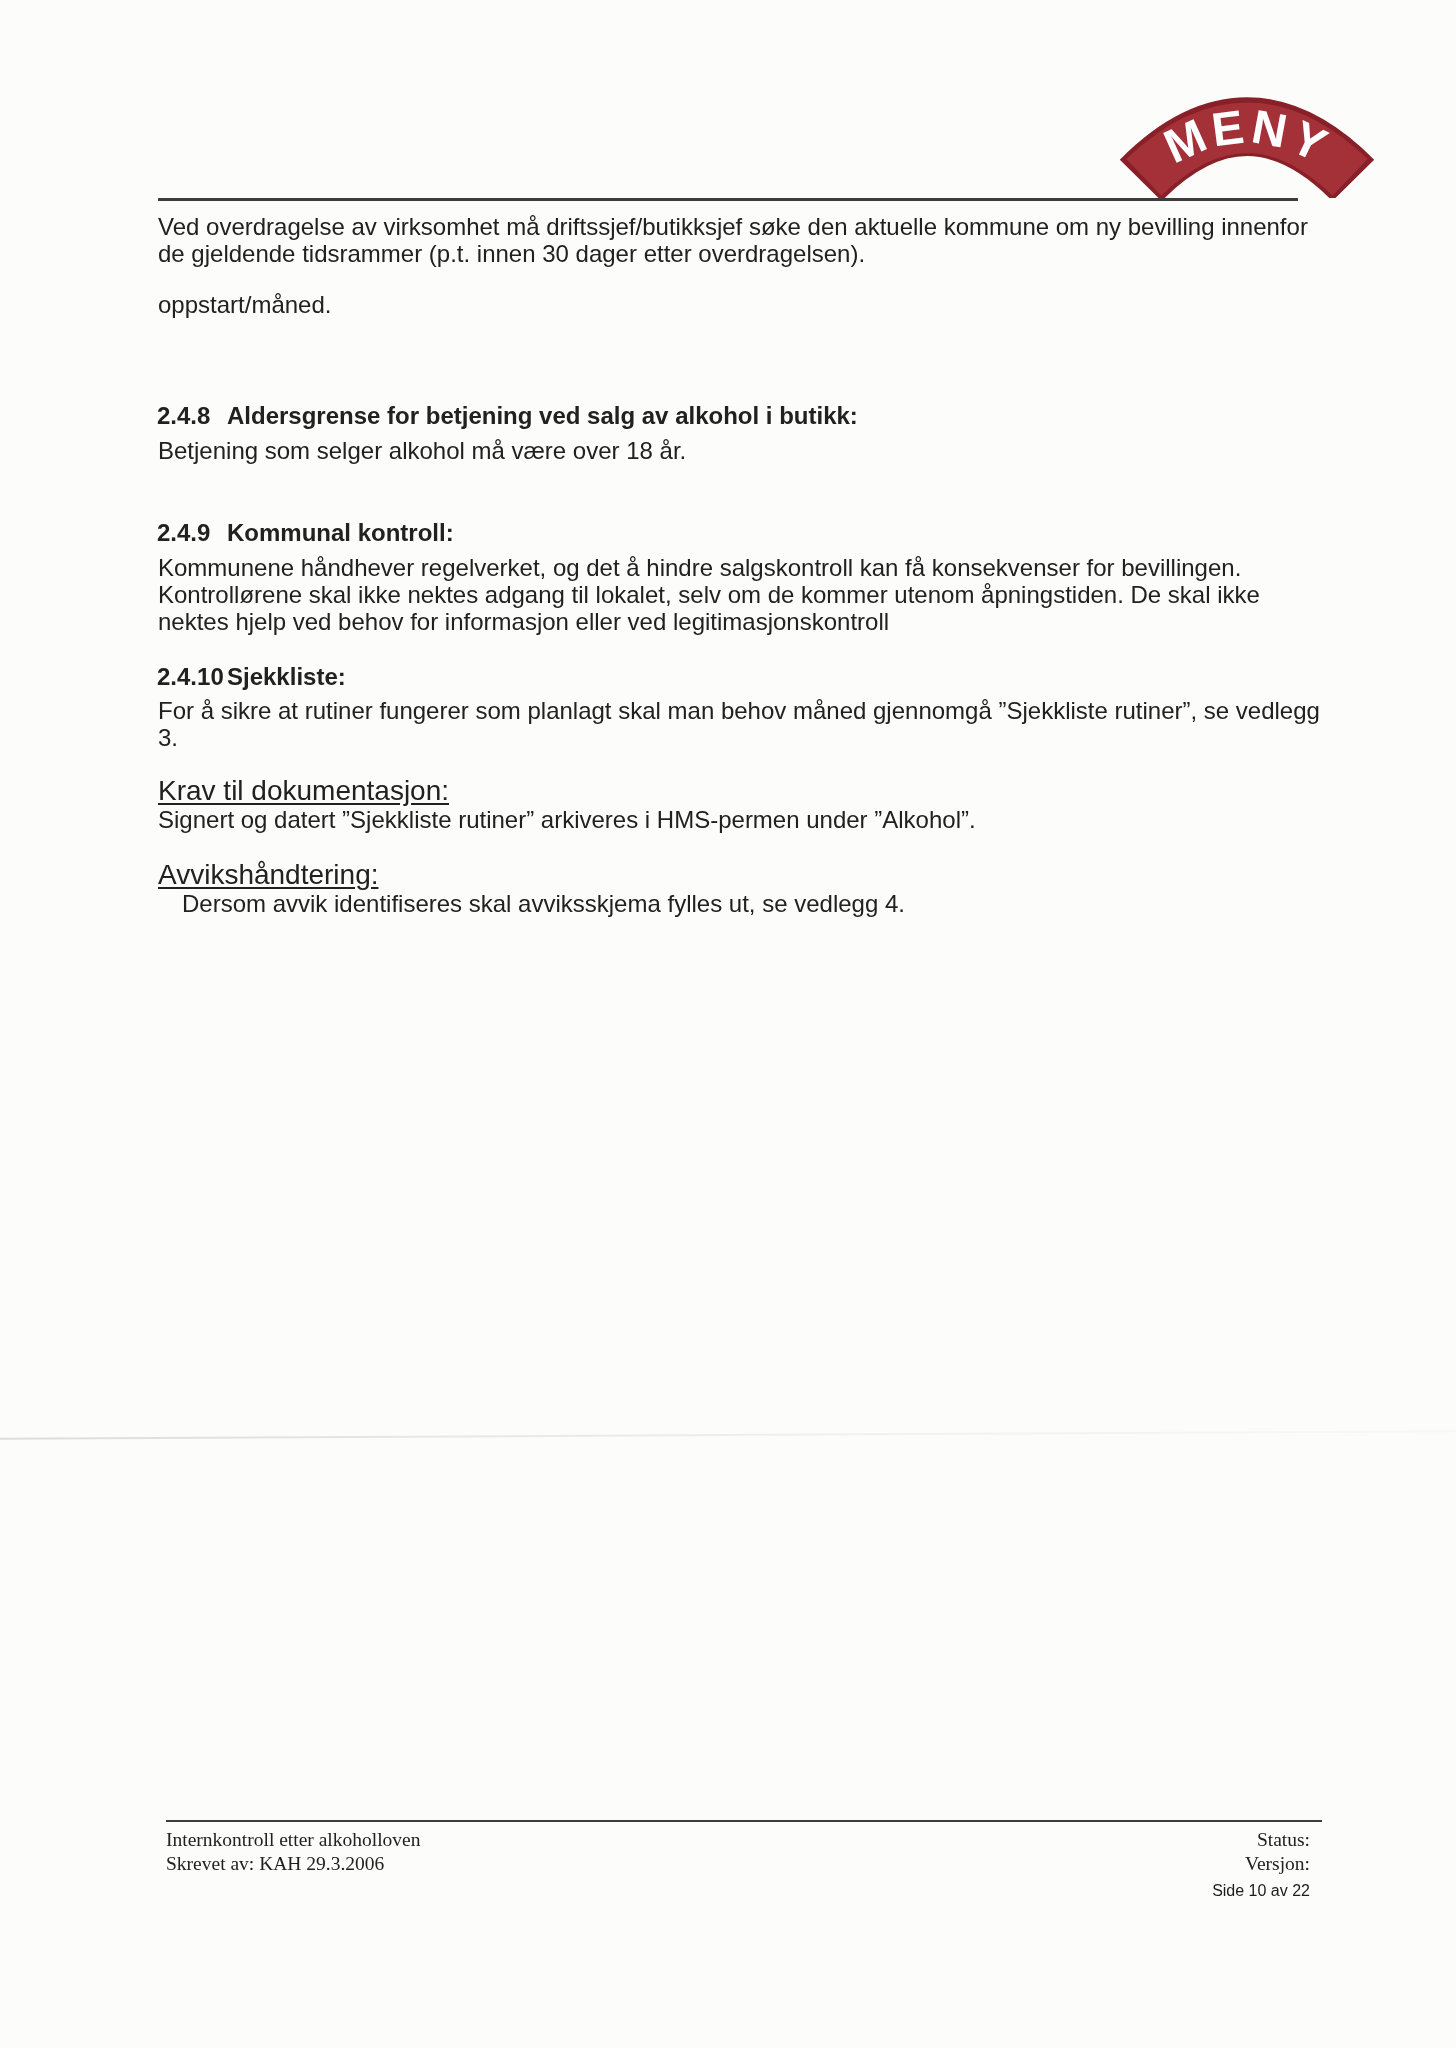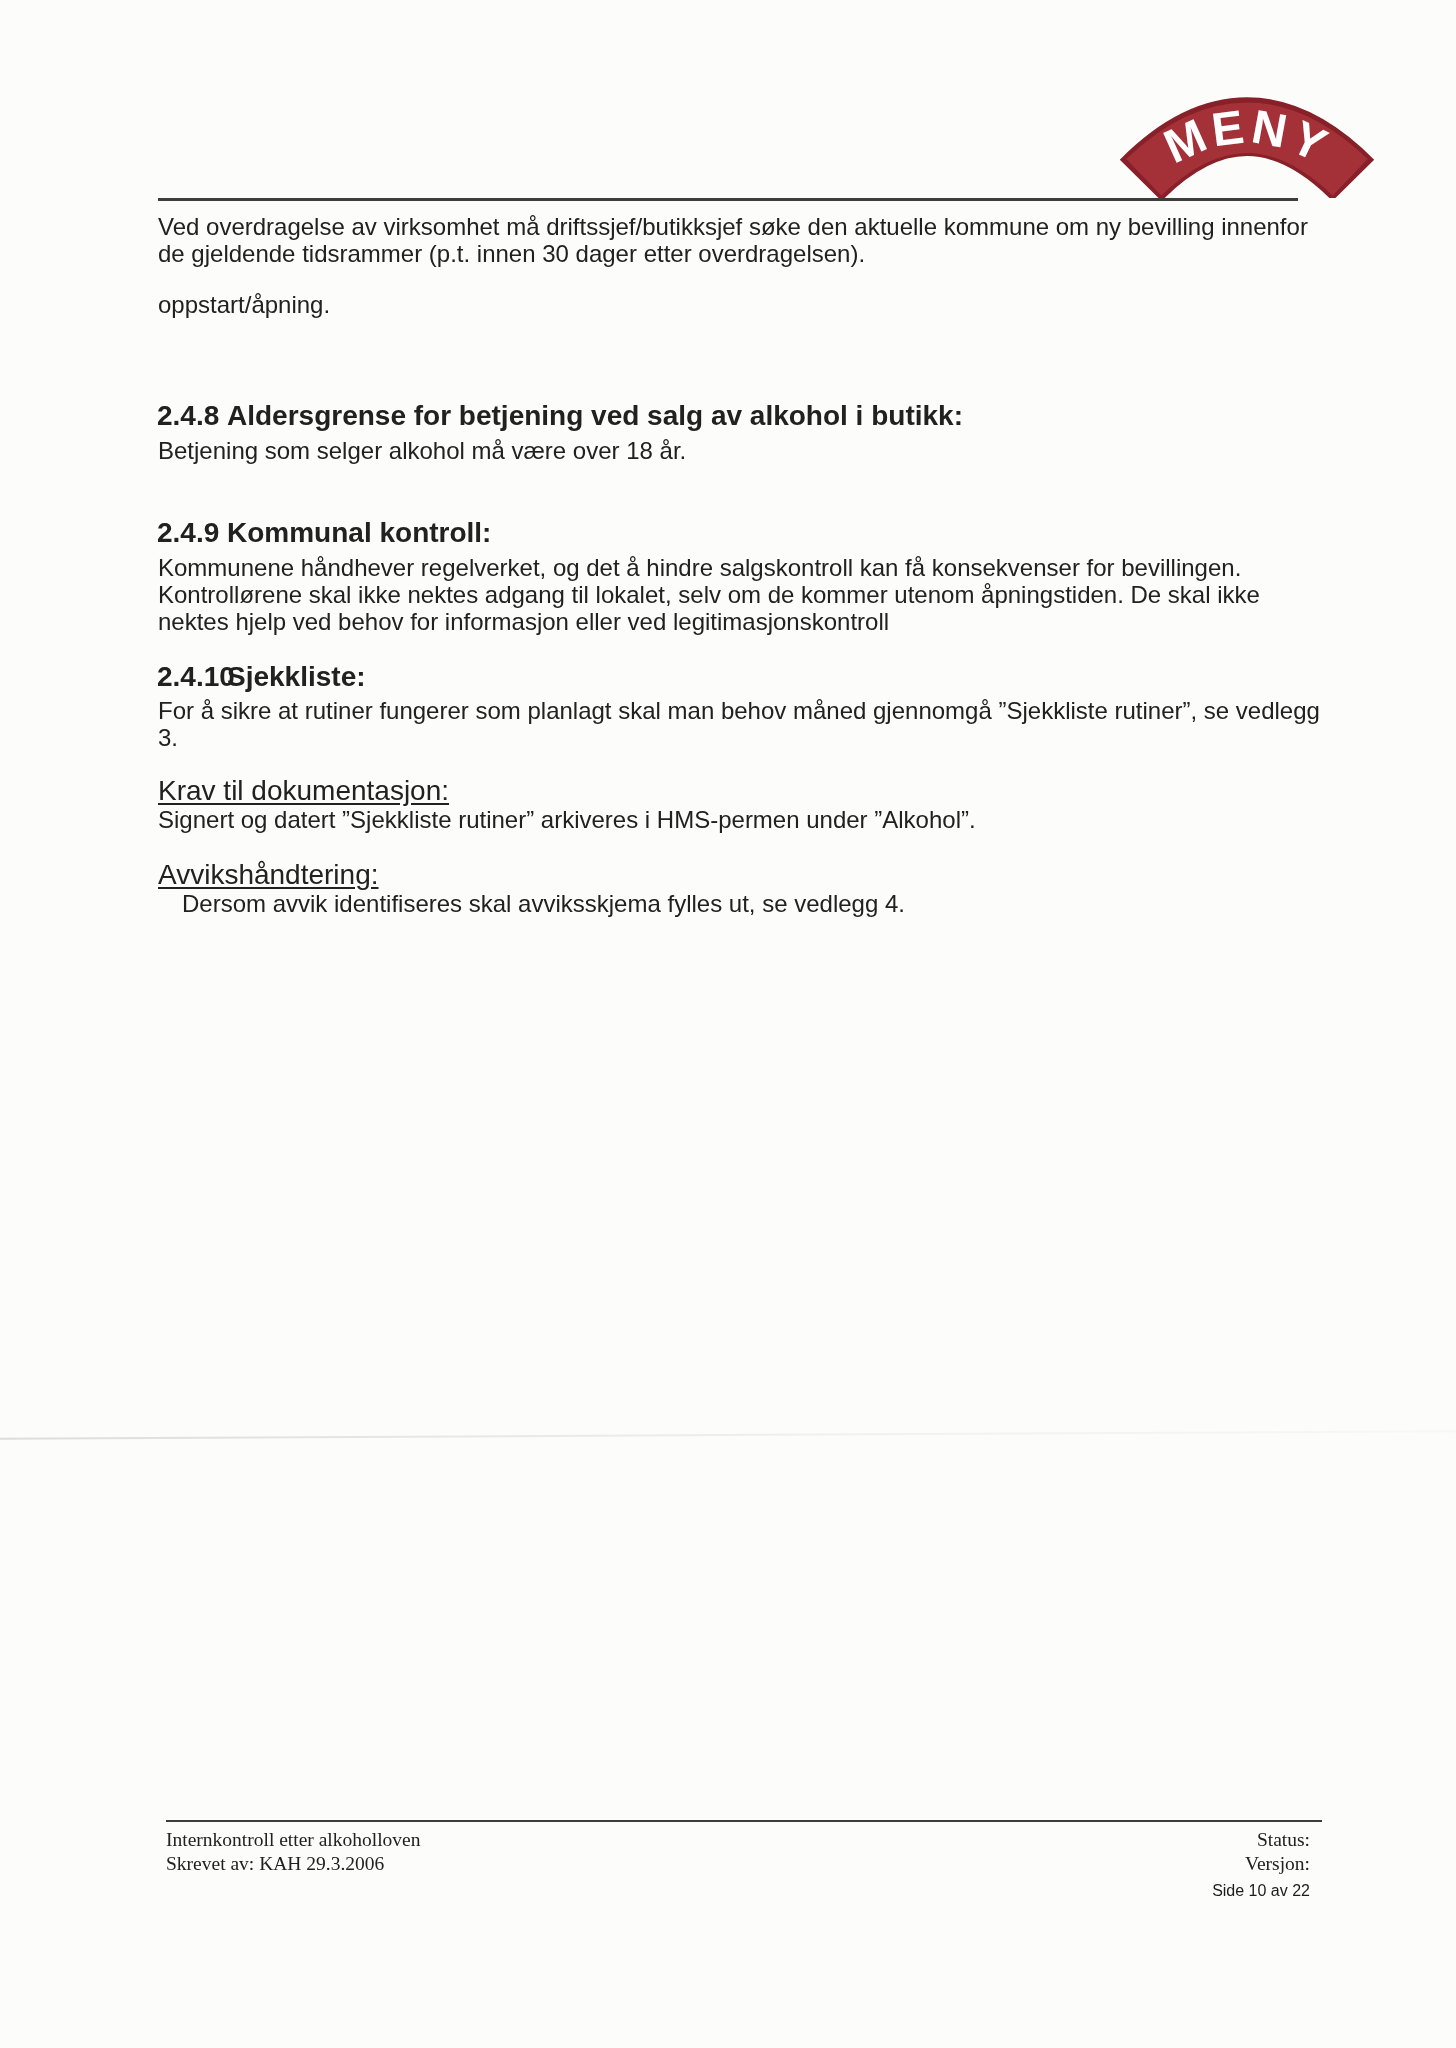--- a/index.html
+++ b/index.html
@@ -8,21 +8,21 @@
     width:1456px; height:2048px;
     margin:0 auto;
     background:#fcfcfb;
     font-family:"Liberation Sans", sans-serif;
     color:#212121;
     overflow:hidden;
   }
   .abs { position:absolute; }
   .body-text { font-size:24px; line-height:27px; white-space:nowrap; }
   .line { display:block; }
-  .section-heading { font-weight:bold; display:flex; font-size:28px; line-height:27px; white-space:nowrap; }
+  .section-heading { font-weight:bold; display:flex; font-size:24px; line-height:27px; white-space:nowrap; }
   .sec-num { flex:0 0 70px; width:70px; }
   .sub-heading { font-size:28px; line-height:27px; text-decoration:underline; text-underline-offset:3px; white-space:nowrap; }
   .rule { background:#3d3d3d; height:3px; }
   .footer-block { font-family:"Liberation Serif", serif; font-size:19.5px; line-height:24px; white-space:nowrap; }
   .footer-right { text-align:right; }
   .page-label { font-family:"Liberation Sans", sans-serif; font-size:16px; line-height:26px; margin-top:2px; color:#1c1c1c; }
   .crease {
     position:absolute; left:-12px; width:1480px; top:1434px; height:2px;
     background:linear-gradient(90deg, rgba(184,182,176,0.45), rgba(204,202,196,0.22) 60%, rgba(216,214,208,0.12));
     transform:rotate(-0.3deg);
@@ -46,21 +46,21 @@
   </div>
 
   <div class="abs rule" style="left:158px; top:198px; width:1140px;"></div>
 
   <div class="abs body-text" style="left:158px; top:213px;">
     <span class="line">Ved overdragelse av virksomhet må driftssjef/butikksjef søke den aktuelle kommune om ny bevilling innenfor</span>
     <span class="line">de gjeldende tidsrammer (p.t. innen 30 dager etter overdragelsen).</span>
   </div>
 
   <div class="abs body-text" style="left:158px; top:291px;">
-    <span class="line">oppstart/åpning.</span>
+    <span class="line">oppstart/måned.</span>
   </div>
 
   <div class="abs section-heading" style="left:157px; top:402px;">
     <span class="sec-num">2.4.8</span>
     <span>Aldersgrense for betjening ved salg av alkohol i butikk:</span>
   </div>
   <div class="abs body-text" style="left:158px; top:437px;">
     <span class="line">Betjening som selger alkohol må være over 18 år.</span>
   </div>
 

